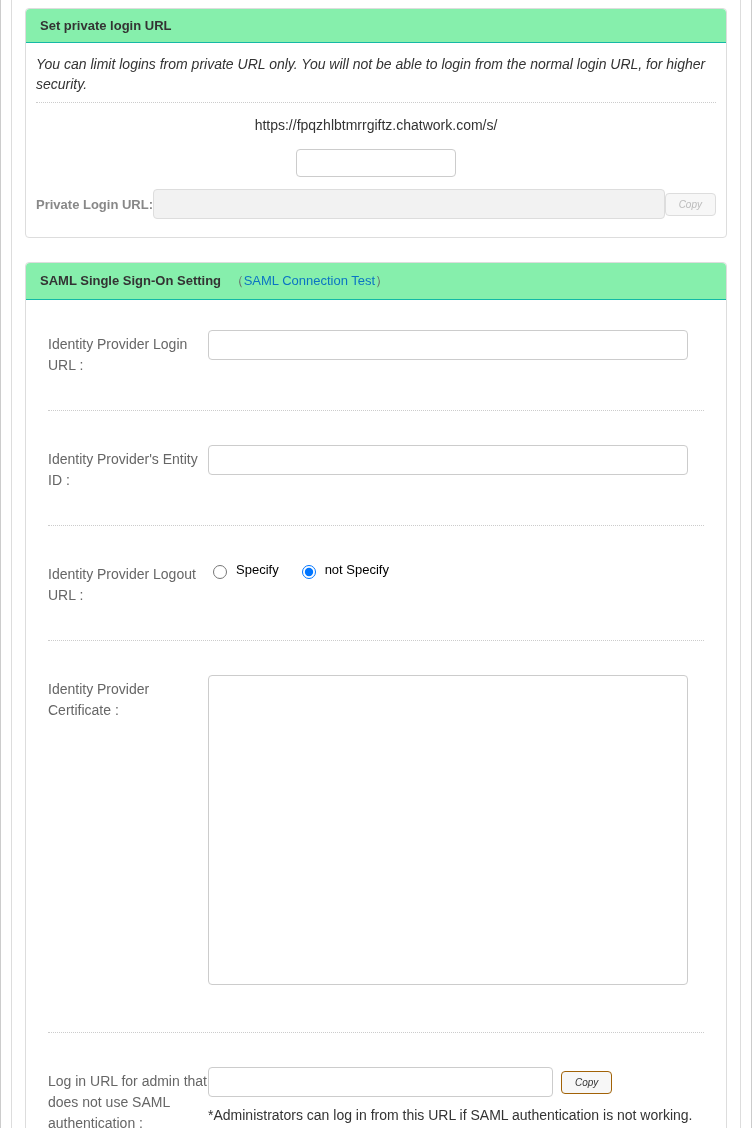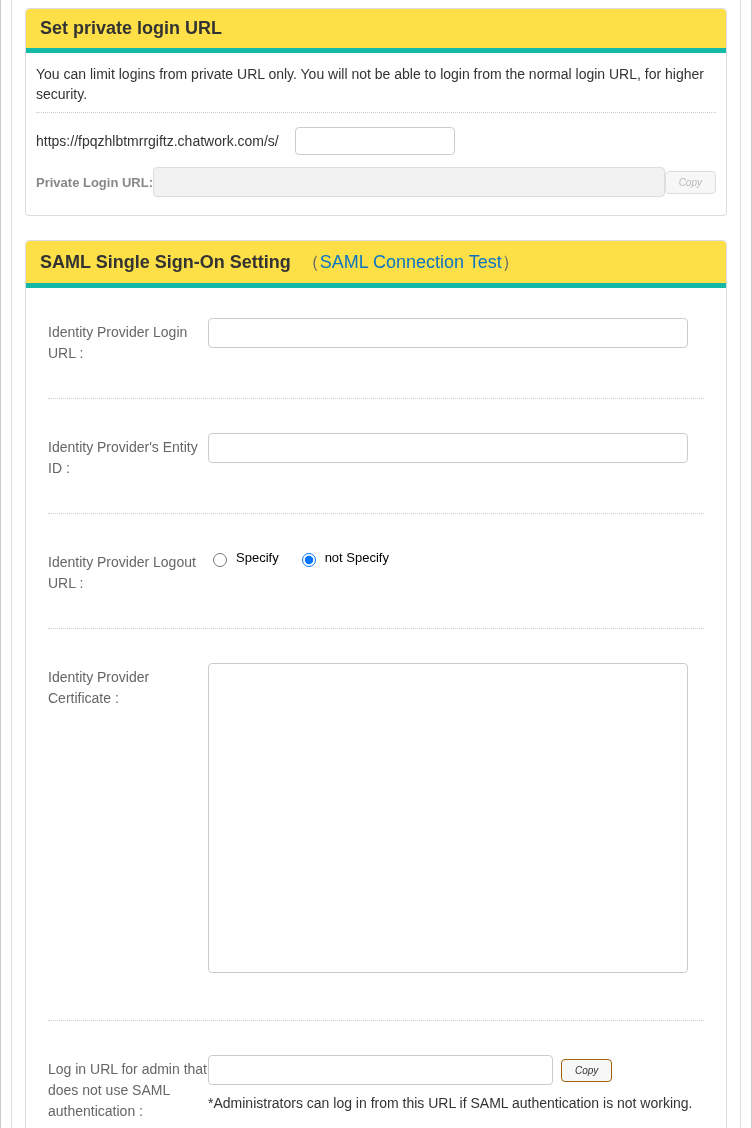--- a/index.html
+++ b/index.html
@@ -39,26 +39,26 @@
     padding: 0 14px;
     padding-top: 8px;
   }
   .panel {
     border: 1px solid #ddd;
     border-radius: 4px;
     margin-bottom: 24px;
     background: #fff;
   }
   .panel-header {
-    background: #fde047;
-    border-bottom: 5px solid #14b8a6;
+    background: #86efac;
+    border-bottom: 1px solid #14b8a6;
     border-top-left-radius: 4px;
     border-top-right-radius: 4px;
     padding: 9px 14px;
-    font-size: 18px;
+    font-size: 13px;
     font-weight: 700;
     color: #333;
   }
   .panel-header .link {
     color: #0b74c3;
     font-weight: 400;
     text-decoration: none;
     cursor: pointer;
   }
   .panel-header .paren {
@@ -67,38 +67,40 @@
     margin-left: 6px;
   }
   .panel-body {
     padding: 10px 10px 18px 10px;
   }
   .desc {
     color: #333;
     font-size: 14px;
     line-height: 1.4;
     margin: 2px 0 8px 0;
+    font-style: italic;
   }
   .note {
     color: #333;
     font-size: 14px;
     margin: 6px 0 10px 0;
   }
   .dotted-sep {
     border: none;
     border-top: 1px dotted #ccc;
     margin: 8px 0 14px 0;
   }
   .url-row {
     display: flex;
     align-items: center;
     gap: 16px;
     flex-wrap: wrap;
     font-size: 14px;
     margin-bottom: 12px;
+    flex-direction: column;
   }
   .url-input-small {
     width: 160px;
     height: 28px;
     border: 1px solid #ccc;
     border-radius: 4px;
     padding: 2px 6px;
     font-size: 14px;
   }
   .copy-row {

